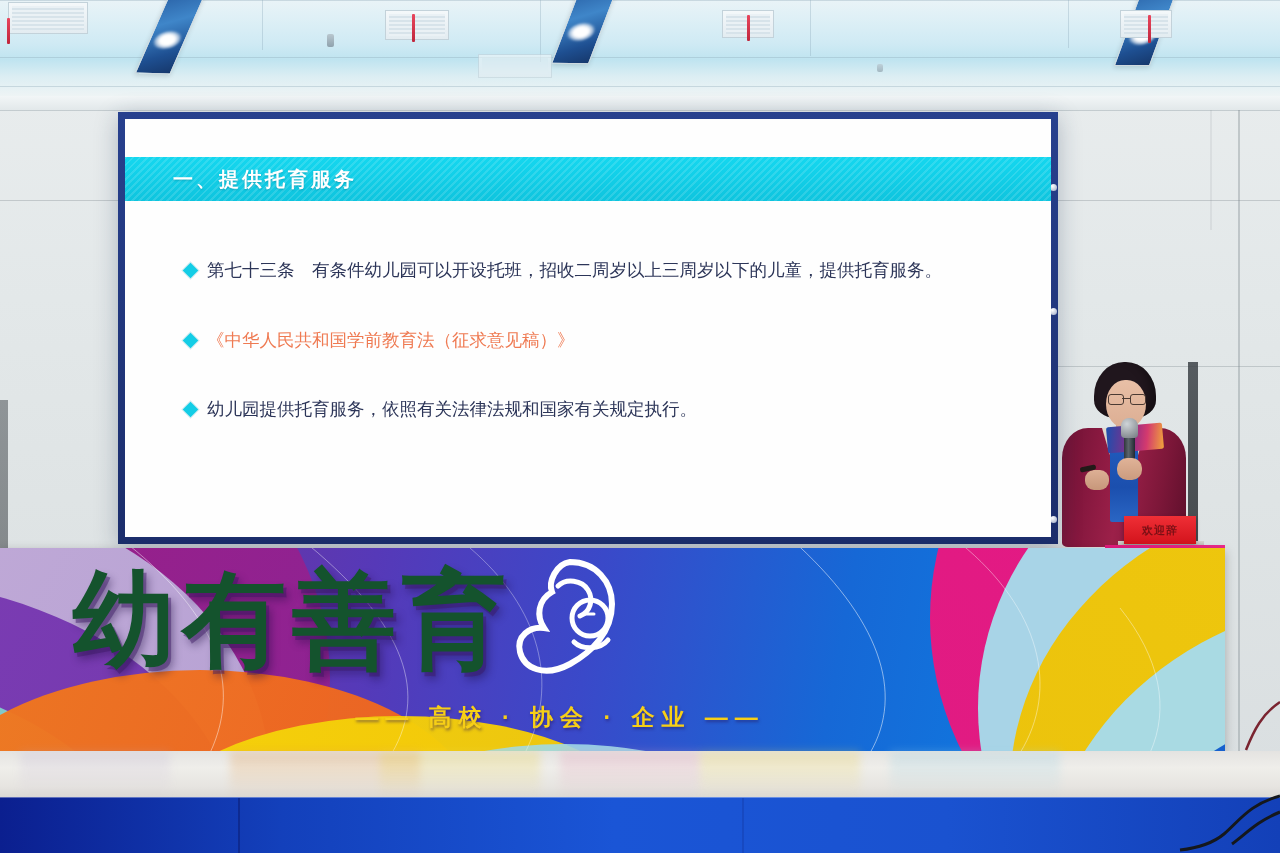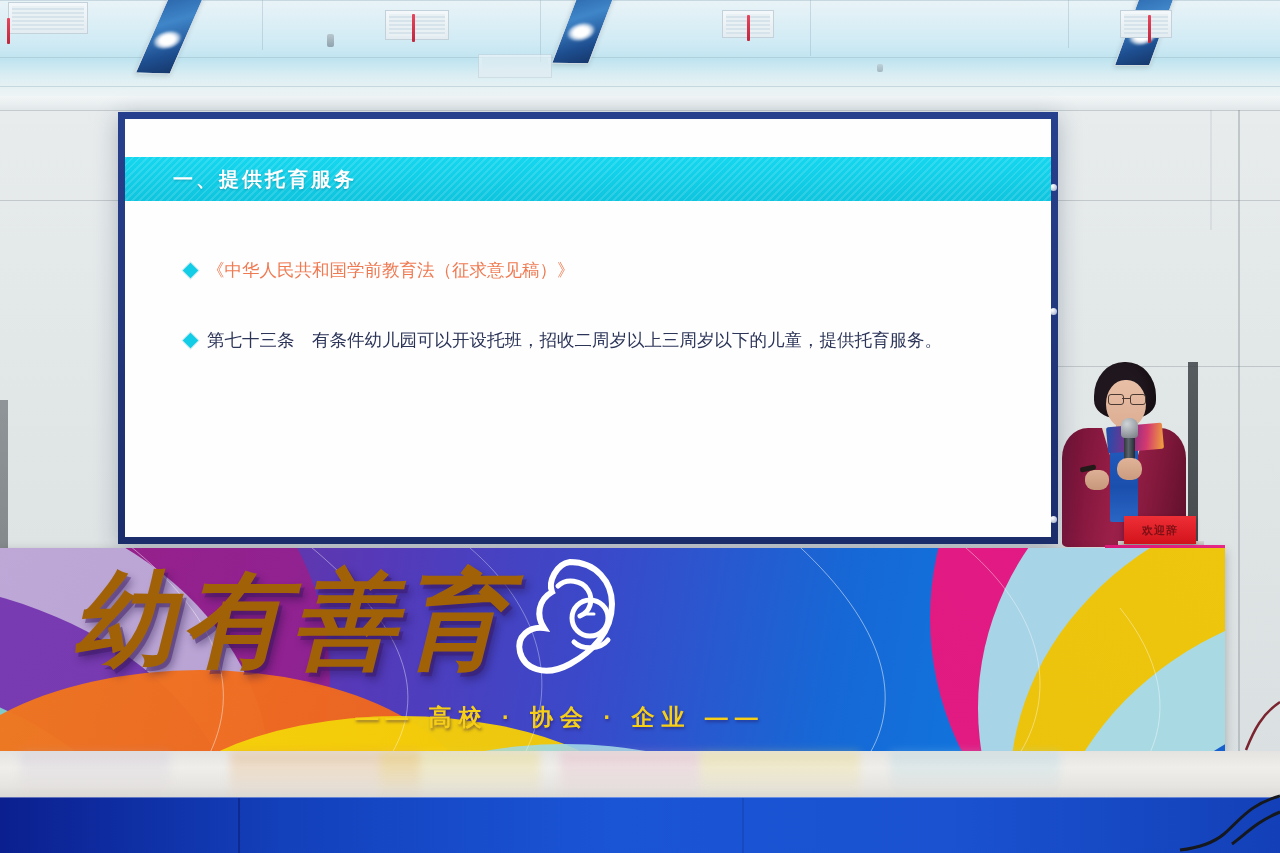--- a/index.html
+++ b/index.html
@@ -91,27 +91,26 @@
     overflow:hidden;
     background:linear-gradient(100deg,#6a2f86 0%,#6b35a0 14%,#5639b8 30%,#3a49c9 48%,#1668d6 68%,#0f7ae0 86%,#1172d8 100%);
     box-shadow:0 3px 10px rgba(0,0,0,.25);
   }
   .swoosh{position:absolute;border-radius:50%;}
   .banner-wires{position:absolute;inset:0;}
   .banner-text{
     position:absolute;left:0;top:0;width:100%;height:100%;
   }
   .big-word{
-    position:absolute;color:#a16207;font-weight:bold;
+    position:absolute;color:#14532d;font-weight:bold;
     font-size:104px;letter-spacing:6px;line-height:1;
     text-shadow:
       3px 4px 0 rgba(60,25,100,.45),
       5px 7px 9px rgba(25,10,60,.40);
     white-space:nowrap;
-    font-style:italic;
   }
   .word-left{left:72px;top:568px;}
   .word-right{left:650px;top:560px;}
   .logo-mark{position:absolute;left:508px;top:556px;width:120px;height:126px;}
   .banner-sub{
     position:absolute;left:0;top:702px;width:1120px;text-align:center;
     color:#f7cf16;font-size:23px;font-weight:bold;letter-spacing:7px;
     text-shadow:1px 2px 3px rgba(40,20,90,.5);
   }
 
@@ -290,25 +289,29 @@
     <div class="bolt" style="left:932px;top:404px;"></div>
     <div class="slide">
 
       <div class="slide-title-bar">
         <div class="slide-title">一、提供托育服务</div>
       </div>
 
       <div class="bullets">
         <div class="bullet-row">
           <div class="diamond"></div>
+          <div class="b-text b-navy">第七十三条　有条件幼儿园可以开设托班，招收二周岁以上三周岁以下的儿童，提供托育服务。</div>
+        </div>
+        <div class="bullet-row">
+          <div class="diamond"></div>
           <div class="b-text b-orange">《中华人民共和国学前教育法（征求意见稿）》</div>
         </div>
         <div class="bullet-row">
           <div class="diamond"></div>
-          <div class="b-text b-navy">第七十三条　有条件幼儿园可以开设托班，招收二周岁以上三周岁以下的儿童，提供托育服务。</div>
+          <div class="b-text b-navy">幼儿园提供托育服务，依照有关法律法规和国家有关规定执行。</div>
         </div>
       </div>
 
     </div>
   </div>
 
   <div class="podium-strip"></div>
 
   <div class="banner">
 

